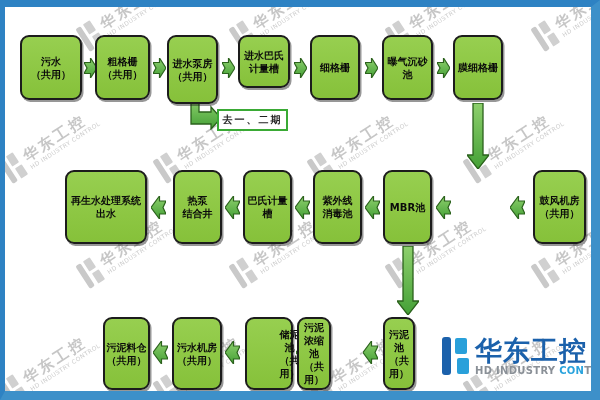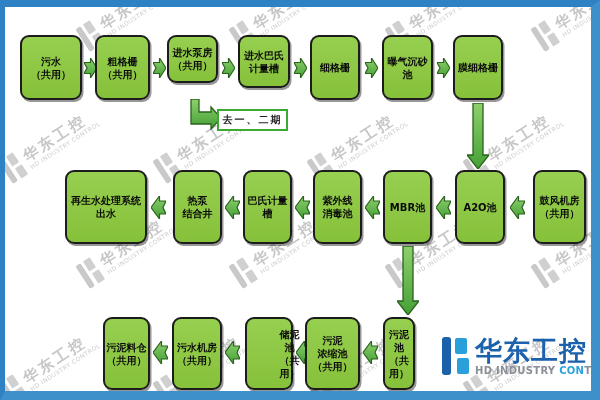--- a/index.html
+++ b/index.html
@@ -236,21 +236,21 @@
           <div class="cn">华东工控</div>
           <div class="en">HD INDUSTRY CONTROL</div>
         </div>
       </div>
     </div>
 
   <div class="node" style="left:15px;top:28px;width:62px;height:65px;">污水
 （共用）</div>
   <div class="node" style="left:90px;top:28px;width:55px;height:65px;">粗格栅
 （共用）</div>
-  <div class="node" style="left:162px;top:28px;width:51px;height:48px;">进水泵房
+  <div class="node" style="left:162px;top:28px;width:51px;height:69px;">进水泵房
 （共用）</div>
   <div class="node" style="left:233px;top:28px;width:52px;height:53px;">进水巴氏
 计量槽</div>
   <div class="node" style="left:377px;top:28px;width:51px;height:65px;">曝气沉砂
 池</div>
   <div class="node" style="left:305px;top:28px;width:50px;height:65px;">细格栅</div>
   <div class="node" style="left:448px;top:28px;width:50px;height:65px;">膜细格栅</div>
 
   <div class="arrow" style="left:79px;top:51px;"><svg width="13" height="20">
         <polygon points="0,4.5 6.5,4.5 6.5,0 13,10 6.5,20 6.5,15.5 0,15.5 3,10" fill="url(#ag)" stroke="#2b621c" stroke-width="1.2"></polygon>
@@ -282,21 +282,20 @@
 
   <div class="node" style="left:60px;top:163px;width:82px;height:74px;">再生水处理系统
 出水</div>
   <div class="node" style="left:168px;top:163px;width:49px;height:74px;">热泵
 结合井</div>
   <div class="node" style="left:238px;top:163px;width:49px;height:74px;">巴氏计量
 槽</div>
   <div class="node" style="left:308px;top:163px;width:49px;height:74px;">紫外线
 消毒池</div>
   <div class="node" style="left:378px;top:163px;width:49px;height:74px;">MBR池</div>
-  <div class="node" style="left:450px;top:163px;width:50px;height:74px;">A2O池</div>
   <div class="node" style="left:528px;top:163px;width:53px;height:74px;">鼓风机房
 （共用）</div>
 
   <div class="arrow" style="left:146px;top:189px;"><svg width="15" height="23">
         <polygon points="15,5 8.5,5 8.5,0 0,11.5 8.5,23 8.5,18 15,18 12,11.5" fill="url(#ag)" stroke="#2b621c" stroke-width="1.2"></polygon>
       </svg></div>
   <div class="arrow" style="left:220px;top:189px;"><svg width="15" height="23">
         <polygon points="15,5 8.5,5 8.5,0 0,11.5 8.5,23 8.5,18 15,18 12,11.5" fill="url(#ag)" stroke="#2b621c" stroke-width="1.2"></polygon>
       </svg></div>
   <div class="arrow" style="left:290px;top:189px;"><svg width="15" height="23">
@@ -315,21 +314,21 @@
   <div class="arrow" style="left:392px;top:239px;"><svg width="22" height="69">
         <polygon points="6,0 16,0 16,55 22,55 11,69 0,55 6,55" fill="url(#ag)" stroke="#2b621c" stroke-width="1.3"></polygon>
       </svg></div>
 
   <div class="node" style="left:98px;top:310px;width:47px;height:73px;">污泥料仓
 （共用）</div>
   <div class="node" style="left:167px;top:310px;width:50px;height:73px;text-align:center;">污水机房
 （共用）</div>
   <div class="node" style="left:240px;top:310px;width:48px;height:73px;padding-left:42px;">储泥池
 （共用）</div>
-  <div class="node" style="left:300px;top:310px;width:55px;height:73px;">污泥
+  <div class="node" style="left:292px;top:310px;width:34px;height:73px;">污泥
 浓缩池
 （共用）</div>
   <div class="node" style="left:378px;top:310px;width:32px;height:73px;">污泥池
 （共用）</div>
 
   <div class="arrow" style="left:148px;top:334px;"><svg width="15" height="23">
         <polygon points="15,5 8.5,5 8.5,0 0,11.5 8.5,23 8.5,18 15,18 12,11.5" fill="url(#ag)" stroke="#2b621c" stroke-width="1.2"></polygon>
       </svg></div>
   <div class="arrow" style="left:220px;top:334px;"><svg width="15" height="23">
         <polygon points="15,5 8.5,5 8.5,0 0,11.5 8.5,23 8.5,18 15,18 12,11.5" fill="url(#ag)" stroke="#2b621c" stroke-width="1.2"></polygon>

